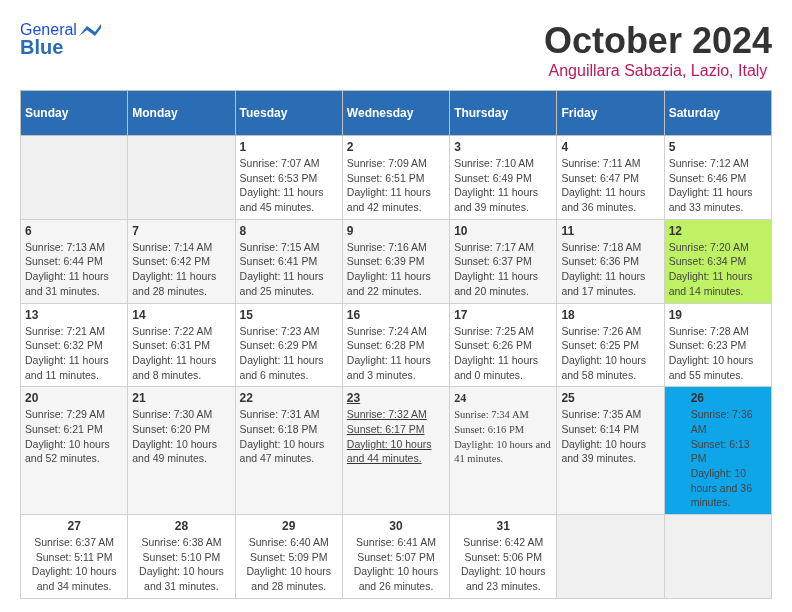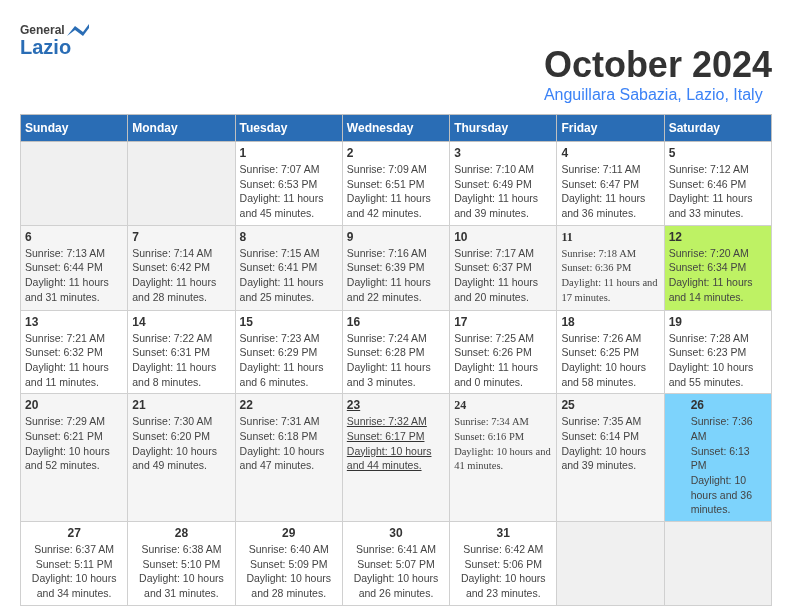--- a/index.html
+++ b/index.html
@@ -19,41 +19,40 @@
     .logo {
       display: flex;
       flex-direction: column;
       align-items: flex-start;
     }
     .logo-text {
       display: flex;
       align-items: center;
     }
     .title-area {
-      text-align: left;
-      margin-top: 24px;
+      text-align: center;
     }
     .month-title {
       font-size: 36px;
       font-weight: bold;
       color: #333;
     }
     .location {
       font-size: 16px;
-      color: #3b82f6;
+      color: #be185d;
     }
     .calendar {
       width: 100%;
       border-collapse: collapse;
       font-size: 11px;
     }
     .calendar th {
       background-color: #2a6db5;
       color: #fff;
-      padding: 6px 4px;
+      padding: 15px 4px;
       text-align: left;
       font-size: 12px;
       border: 1px solid #c0c0c0;
     }
     .calendar td {
       border: 1px solid #d0d0d0;
       vertical-align: top;
       padding: 4px;
       width: calc(100% / 7);
       height: 80px;
@@ -76,26 +75,26 @@
     tr:nth-child(even) td:not(.empty) {
       background: #fafafa;
     }
   </style>
 </head>
 <body>
 
 <div class="header">
   <div class="logo">
     <div class="logo-text">
-      <span style="font-size:12px;font-weight:bold;color:#404040;">General</span>
+      <span style="font-size:16px;font-weight:normal;color:#1d4ed8;">General</span>
       <svg width="22" height="18" viewBox="0 0 22 18" style="margin-left:2px;margin-top:2px;">
         <polygon points="0,14 8,4 16,10 22,2 22,6 16,14 8,8" fill="#2a6db5"></polygon>
       </svg>
     </div>
-    <span style="font-size:20px;font-weight:bold;color:#2a6db5;margin-top:-4px;">Lazio</span>
+    <span style="font-size:20px;font-weight:bold;color:#2a6db5;margin-top:-4px;">Blue</span>
   </div>
   <div class="title-area">
     <div class="month-title">October 2024</div>
     <div class="location">Anguillara Sabazia, Lazio, Italy</div>
   </div>
 </div>
 
 <table class="calendar">
   <thead>
     <tr>
@@ -147,21 +146,21 @@
           <div class="day-info">Sunrise: 7:15 AM<br>Sunset: 6:41 PM<br>Daylight: 11 hours and 25 minutes.</div>
         </td>
         <td style="background: rgb(245, 245, 245);">
           <div class="day-number">9</div>
           <div class="day-info">Sunrise: 7:16 AM<br>Sunset: 6:39 PM<br>Daylight: 11 hours and 22 minutes.</div>
         </td>
         <td style="background: rgb(245, 245, 245);">
           <div class="day-number">10</div>
           <div class="day-info">Sunrise: 7:17 AM<br>Sunset: 6:37 PM<br>Daylight: 11 hours and 20 minutes.</div>
         </td>
-        <td style="background: rgb(245, 245, 245); font-family: Liberation Serif, serif;">
+        <td style="background: rgb(245, 245, 245);">
           <div class="day-number">11</div>
           <div class="day-info">Sunrise: 7:18 AM<br>Sunset: 6:36 PM<br>Daylight: 11 hours and 17 minutes.</div>
         </td>
         <td style="background: #bef264;">
           <div class="day-number">12</div>
           <div class="day-info">Sunrise: 7:20 AM<br>Sunset: 6:34 PM<br>Daylight: 11 hours and 14 minutes.</div>
         </td>
       </tr>
       <tr style="background: #fdba74;">
         <td>
@@ -211,21 +210,21 @@
           <div class="day-info">Sunrise: 7:32 AM<br>Sunset: 6:17 PM<br>Daylight: 10 hours and 44 minutes.</div>
         </td>
         <td style="background: rgb(245, 245, 245); font-family: Liberation Serif, serif;">
           <div class="day-number">24</div>
           <div class="day-info">Sunrise: 7:34 AM<br>Sunset: 6:16 PM<br>Daylight: 10 hours and 41 minutes.</div>
         </td>
         <td style="background: rgb(245, 245, 245);">
           <div class="day-number">25</div>
           <div class="day-info">Sunrise: 7:35 AM<br>Sunset: 6:14 PM<br>Daylight: 10 hours and 39 minutes.</div>
         </td>
-        <td style="background: #7dd3fc; padding-left: 26px;">
+        <td style="background: #0ea5e9; padding-left: 26px;">
           <div class="day-number">26</div>
           <div class="day-info">Sunrise: 7:36 AM<br>Sunset: 6:13 PM<br>Daylight: 10 hours and 36 minutes.</div>
         </td>
       </tr>
       <tr style="background: rgb(255, 255, 255); text-align: center;">
         <td>
           <div class="day-number">27</div>
           <div class="day-info">Sunrise: 6:37 AM<br>Sunset: 5:11 PM<br>Daylight: 10 hours and 34 minutes.</div>
         </td>
         <td>

